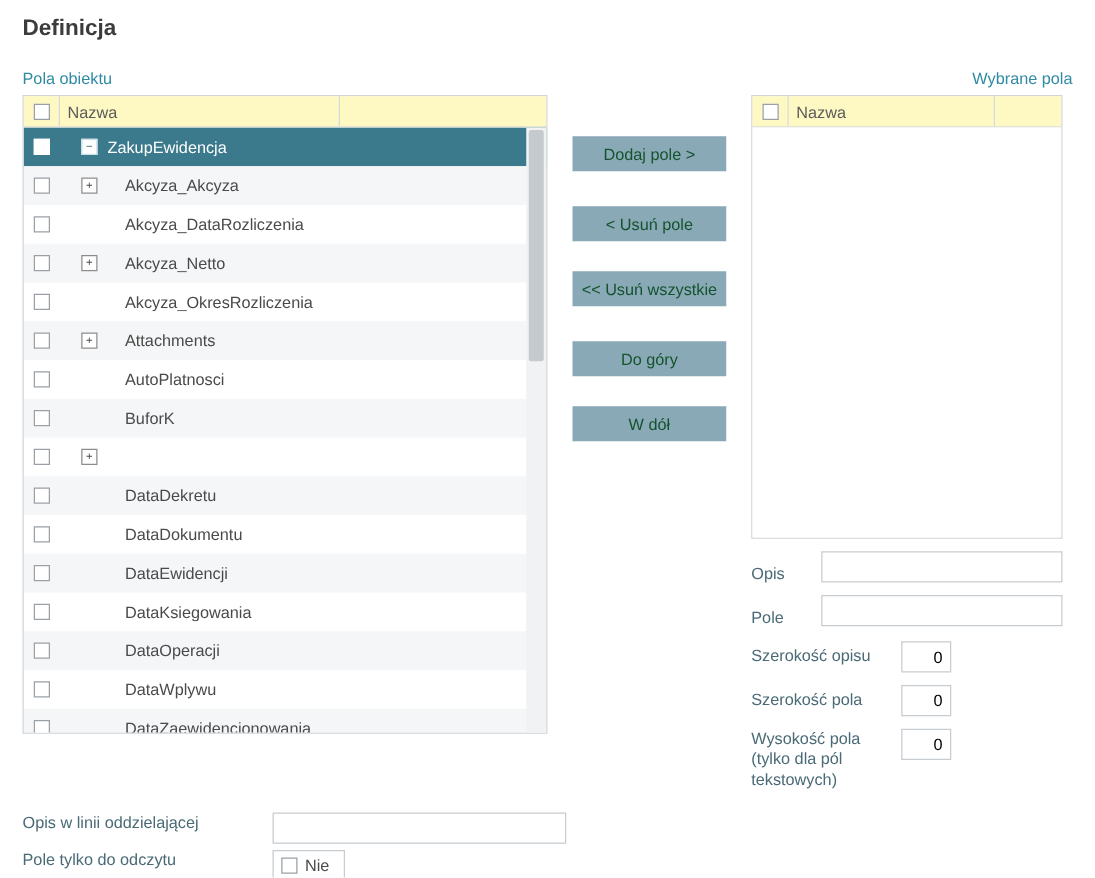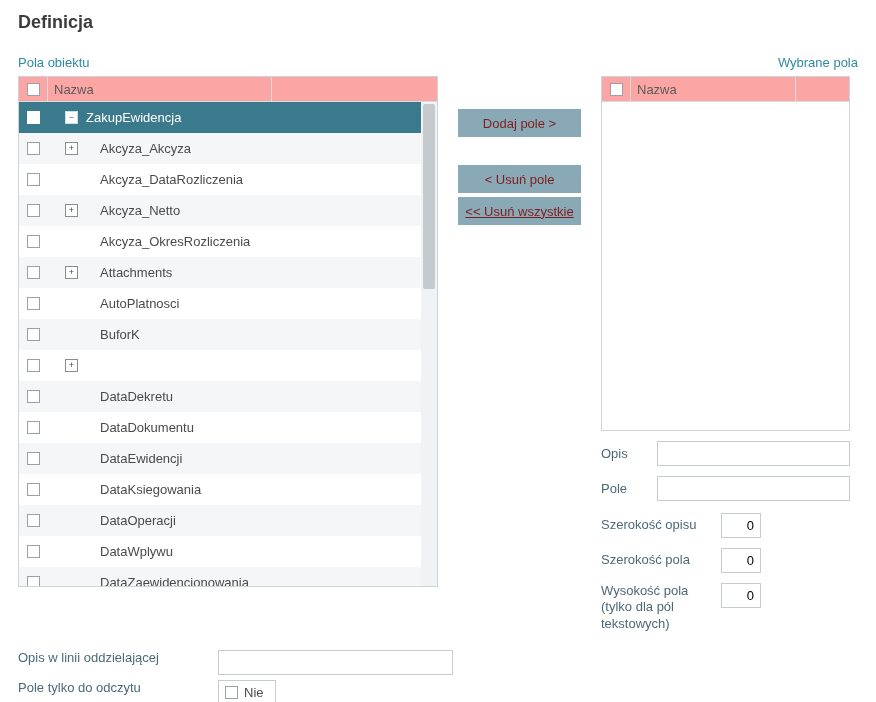--- a/index.html
+++ b/index.html
@@ -36,21 +36,21 @@
   .grid-wrap {
     border: 1px solid #cfd4d8;
     background: #fff;
     position: relative;
   }
   .grid-left { width: 420px; height: 511px; }
   .grid-right { width: 249px; height: 355px; }
   .grid-header {
     display: flex;
     align-items: stretch;
-    background: #fca5a5;
+    background: #fef9c3;
     border-bottom: 1px solid #d7dbde;
     height: 25px;
   }
   .hdr-chk {
     width: 29px;
     display: flex;
     align-items: center;
     justify-content: center;
     border-right: 1px solid #d7dbde;
   }
@@ -134,37 +134,37 @@
     width: 143px;
     margin: 33px 10px 0 10px;
     display: flex;
     flex-direction: column;
     align-items: center;
   }
   .btn {
     width: 123px;
     height: 28px;
     background: #8aa9b7;
-    color: #7f1d1d;
+    color: #14532d;
     border: none;
     font-size: 13px;
     cursor: pointer;
     font-family: inherit;
     display: flex;
     align-items: center;
     justify-content: center;
   }
-  .btn + .btn { margin-top: 4px; text-decoration: underline; }
+  .btn + .btn { margin-top: 24px; }
   .btn-group { margin-bottom: 28px; display:flex; flex-direction:column; }
   .btn-group.last { margin-bottom: 0; }
   .right-col { display: flex; flex-direction: column; }
   .right-grid-body { position:absolute; top:25px; bottom:0; left:0; right:0; background:#fff; }
   .form-row {
     display: flex;
-    align-items: center;
+    align-items: flex-end;
     margin-top: 10px;
   }
   .form-row .lbl {
     width: 56px;
     color: #4a6a76;
     font-size: 13px;
   }
   .form-row input.txt {
     flex: 1;
     height: 25px;
@@ -386,20 +386,24 @@
     </div>
   </div>
 
   <div class="center-col">
     <div class="btn-group">
       <button class="btn">Dodaj pole &gt;</button>
     </div>
     <div class="btn-group">
       <button class="btn">&lt; Usuń pole</button>
       <button class="btn">&lt;&lt; Usuń wszystkie</button>
+    </div>
+    <div class="btn-group last">
+      <button class="btn">Do góry</button>
+      <button class="btn">W dół</button>
     </div>
   </div>
 
   <div class="right-col">
     <div class="grid-wrap grid-right">
       <div class="grid-header">
         <div class="hdr-chk">
           <input type="checkbox" style="">
         </div>
         <div class="hdr-name-r">Nazwa</div>

